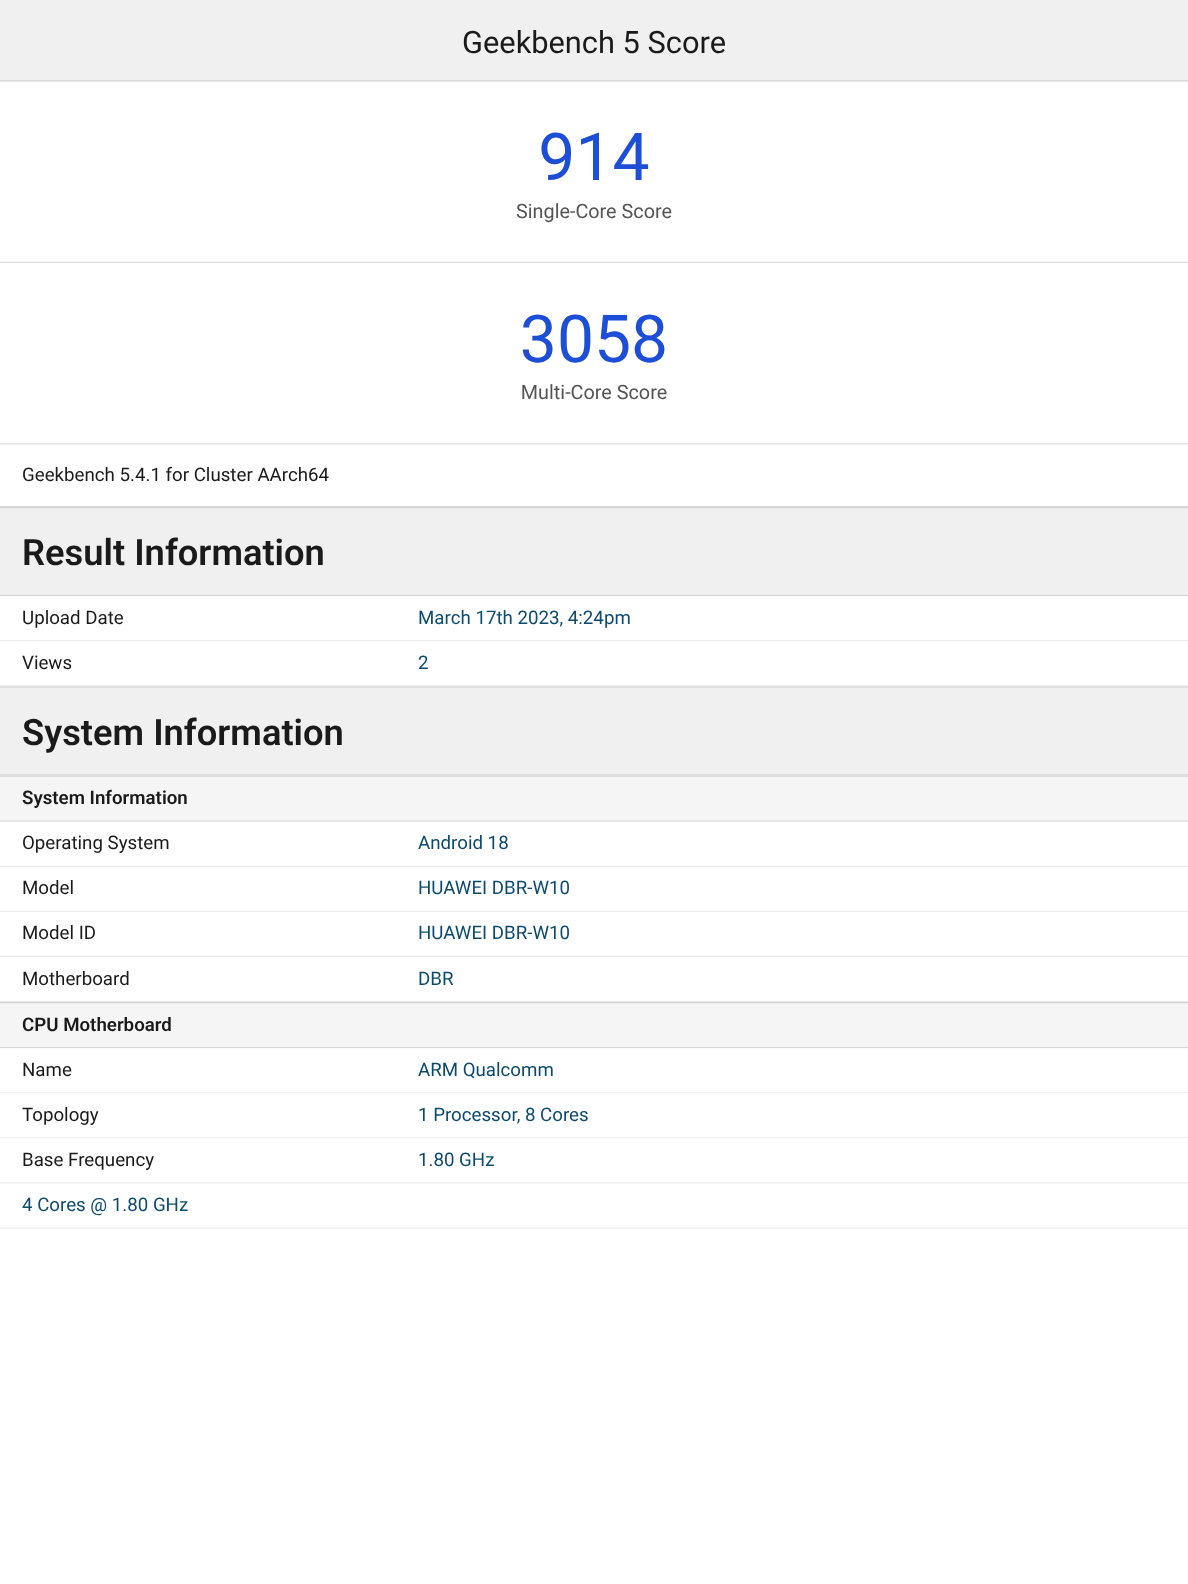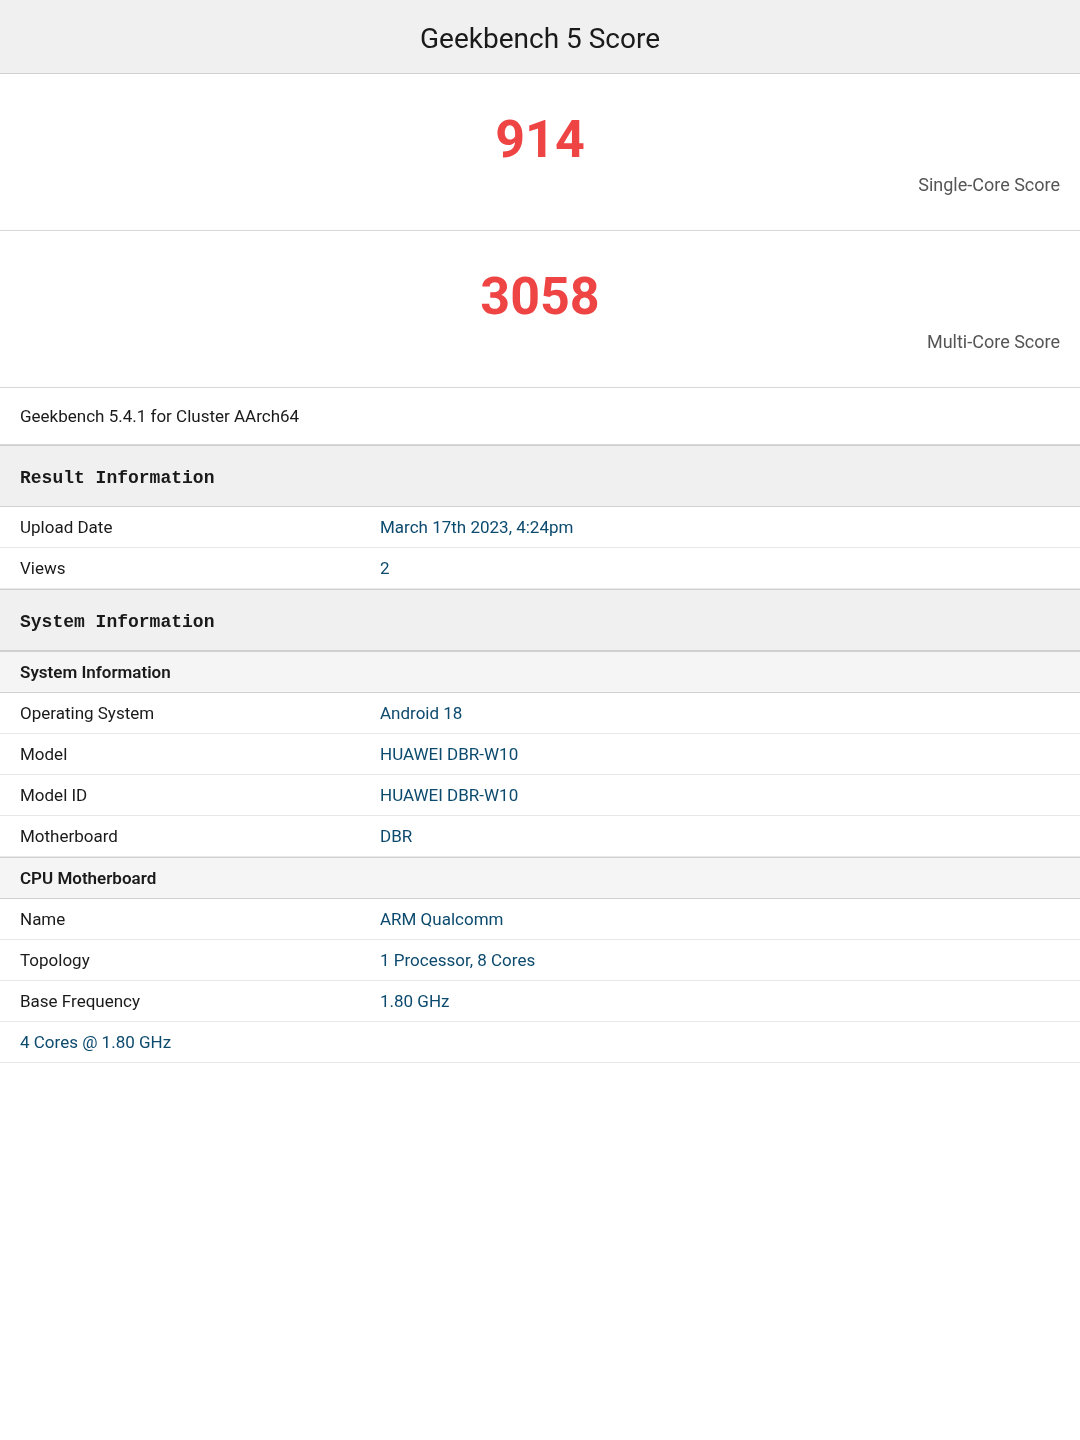--- a/index.html
+++ b/index.html
@@ -23,52 +23,50 @@
     }
 
     .page-title {
       font-size: 28px;
       font-weight: 400;
       color: #1a1a1a;
       text-align: center;
     }
 
     .score-value {
-      font-size: 52px;
-      font-weight: 700;
-      color: #ef4444;
+      font-size: 60px;
+      font-weight: 400;
+      color: #1d4ed8;
       line-height: 1;
     }
 
     .score-label {
       font-size: 18px;
       color: #555555;
       margin-top: 8px;
-      text-align: right;
     }
 
     .version-row {
       padding: 18px 20px;
       font-size: 17px;
       color: #1a1a1a;
       border-bottom: 1px solid #d8d8d8;
     }
 
     .section-header {
       background: #f0f0f0;
       padding: 22px 20px 18px 20px;
       border-top: 1px solid #d0d0d0;
       border-bottom: 1px solid #d0d0d0;
     }
 
     .section-title {
-      font-size: 18px;
+      font-size: 33px;
       font-weight: 600;
       color: #1a1a1a;
-      font-family: Liberation Mono, monospace;
     }
 
     .info-row {
       display: flex;
       align-items: center;
       padding: 10px 20px;
       border-bottom: 1px solid #e8e8e8;
       background: #ffffff;
     }
 

